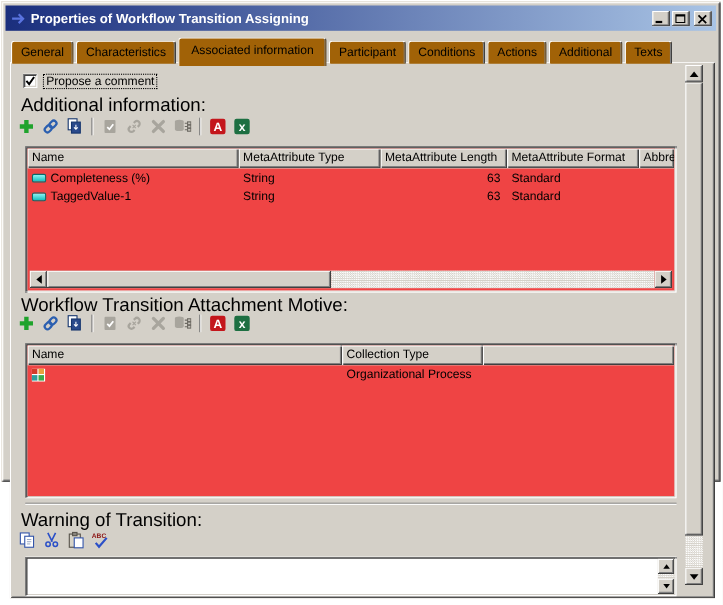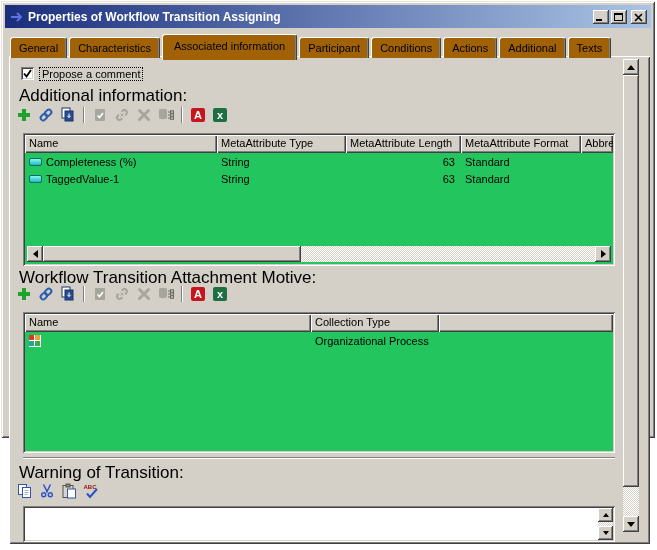--- a/index.html
+++ b/index.html
@@ -37,21 +37,21 @@
     inset 2px 2px 0 #404040,inset -2px -2px 0 #d4d0c8;}
   .checkbox svg{display:block;}
   .checkbox-label{font-size:11px;margin-left:6px;outline:1px dotted #000;padding:0 2px;}
   
   .toolbar{display:flex;align-items:center;gap:6px;height:20px;}
   .tbi{width:16px;height:16px;display:inline-flex;align-items:center;justify-content:center;}
   .tb-sep{width:2px;height:16px;border-left:1px solid #808080;border-right:1px solid #fff;margin:0 1px;}
   
   .listview{background:#fff;box-shadow:inset 1px 1px 0 #808080,inset -1px -1px 0 #fff,
     inset 2px 2px 0 #404040,inset -2px -2px 0 #d4d0c8;padding:2px;}
-  .lv-inner{position:relative;width:100%;height:100%;background:#22c55e;overflow:hidden;}
+  .lv-inner{position:relative;width:100%;height:100%;background:#ef4444;overflow:hidden;}
   .lv-header{display:flex;height:18px;background:#d4d0c8;}
   .lv-hcell{flex:0 0 auto;padding:2px 4px;font-size:11px;background:#d4d0c8;overflow:hidden;white-space:nowrap;
     box-shadow:inset 1px 1px 0 #fff,inset -1px -1px 0 #404040,inset -2px -2px 0 #808080;}
   .lv-hfill{flex:1 1 auto;}
   .lv-row{display:flex;height:17px;align-items:center;font-size:11px;}
   .lv-cell{flex:0 0 auto;padding:0 4px;white-space:nowrap;overflow:hidden;display:flex;align-items:center;gap:4px;}
   .lv-cell.num{justify-content:flex-end;padding-right:6px;}
   .tag-icon{width:13px;height:8px;background:linear-gradient(#8df4f4,#17bdbd);border:1px solid #0b6b6b;border-radius:2px;flex:0 0 13px;}
   .org-icon{width:12px;height:12px;flex:0 0 12px;background:#fff;background-image:
     linear-gradient(#d43b2a,#d43b2a),linear-gradient(#e8a33d,#e8a33d),

